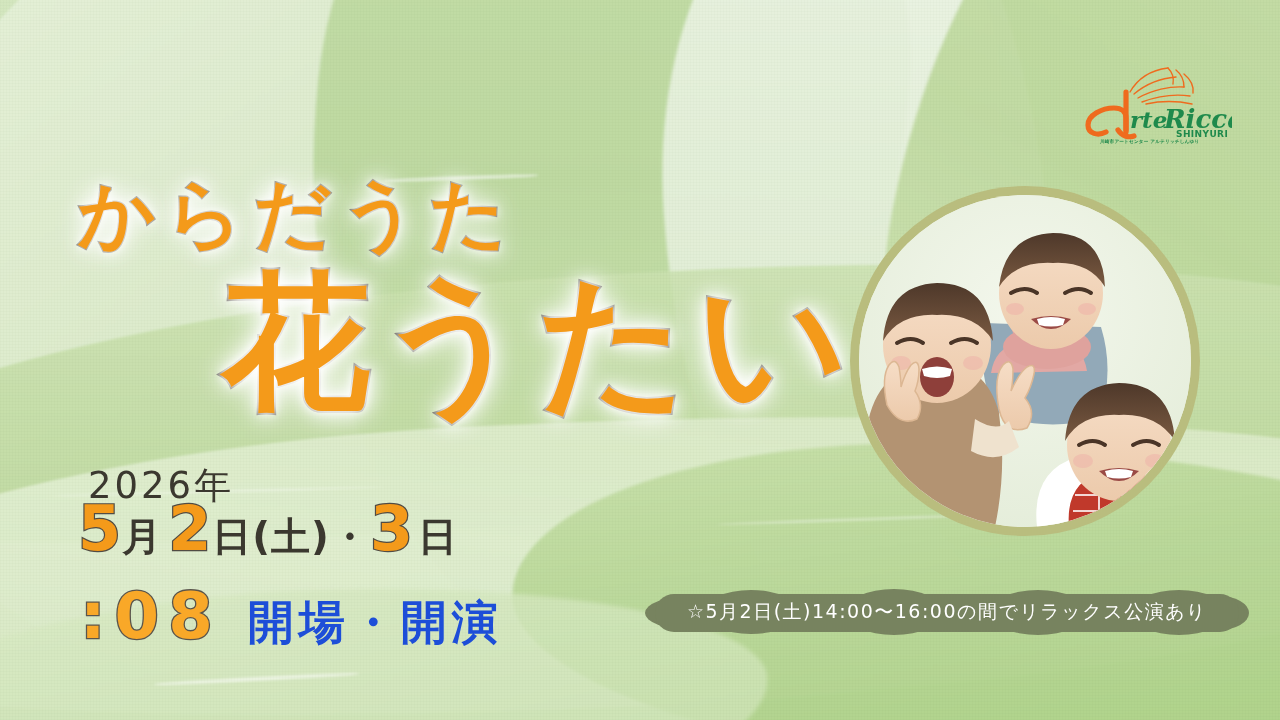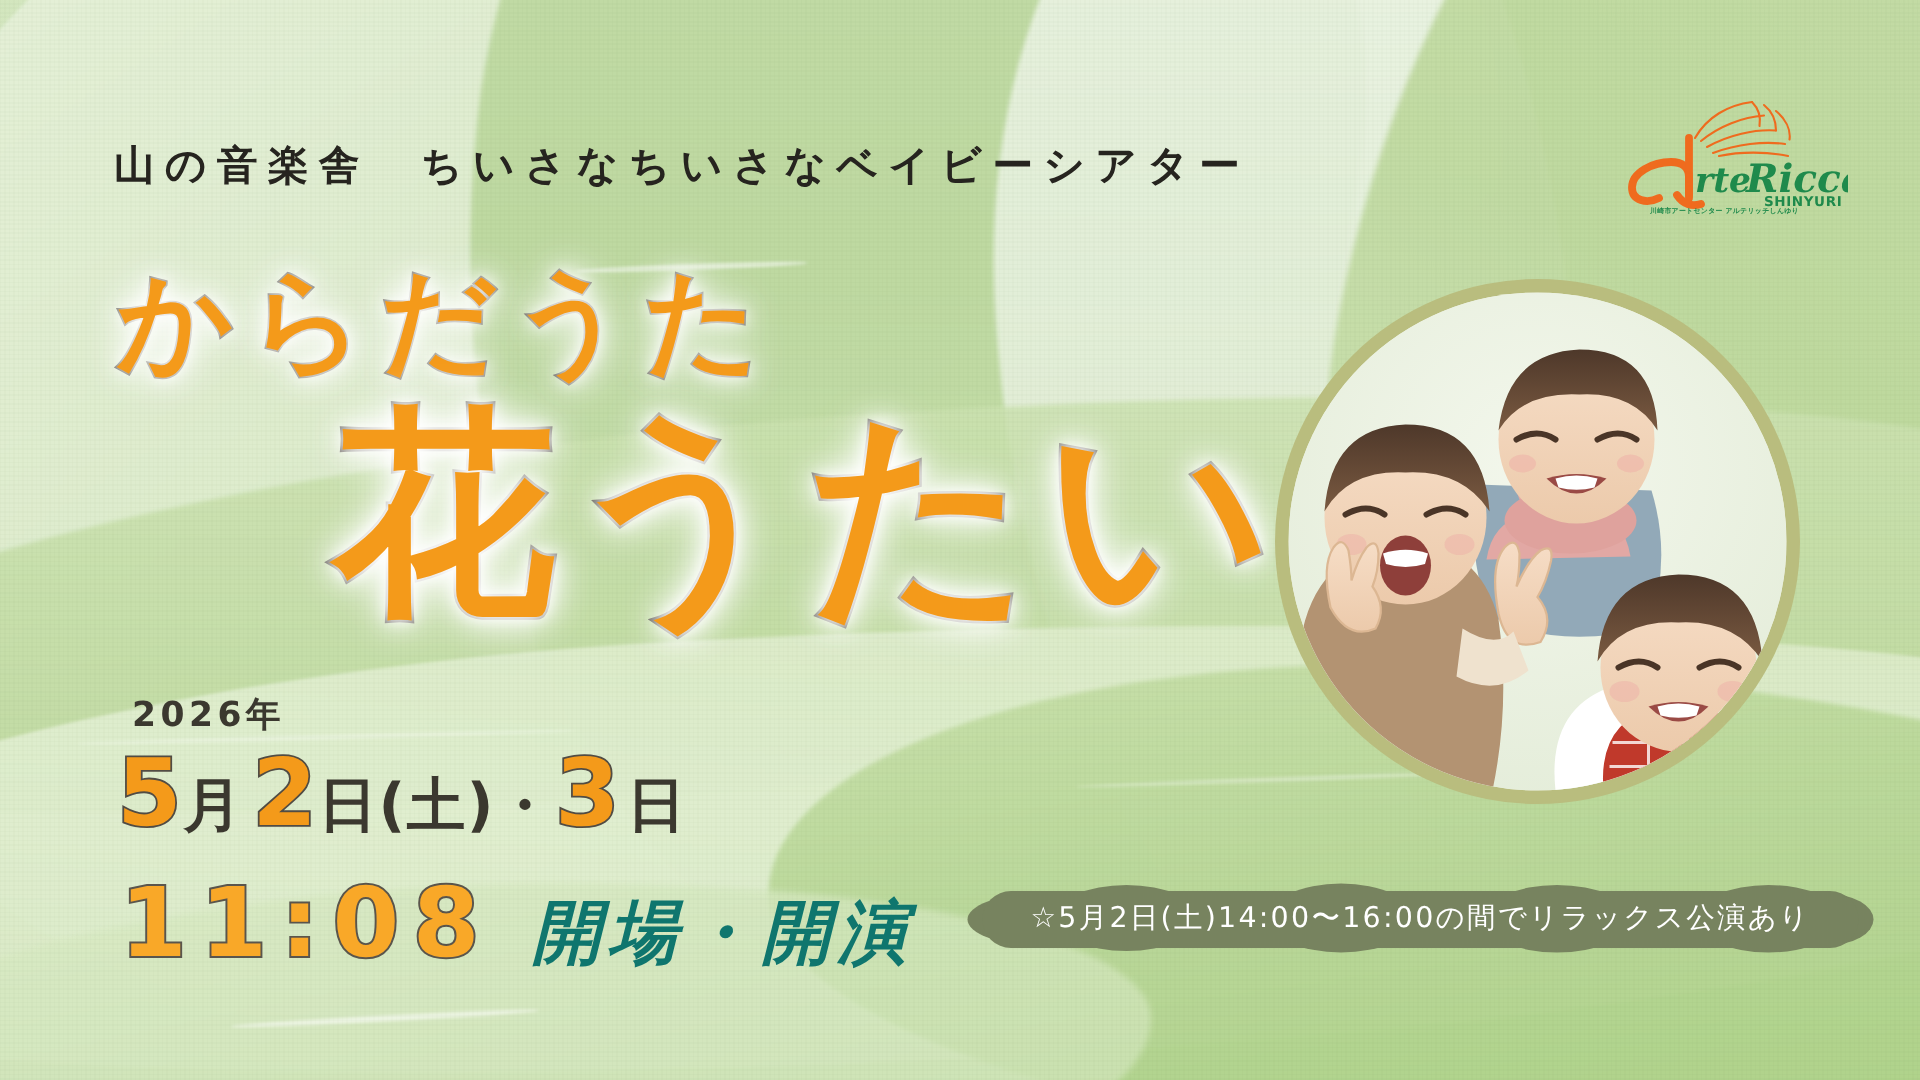--- a/index.html
+++ b/index.html
@@ -121,21 +121,21 @@
   }
   #title-line2{
     position:absolute;left:222px;top:268px;
     font-size:148px;letter-spacing:8px;line-height:1;white-space:nowrap;
     -webkit-text-stroke:3.4px #4f4a42;
   }
 
   
   #year-line{
     position:absolute;left:88px;top:461px;
-    font-size:23px;font-weight:700;color:#3b382f;letter-spacing:3px;white-space:nowrap;
+    font-size:37px;font-weight:400;color:#3b382f;letter-spacing:3px;white-space:nowrap;
   }
   #date-line{
     position:absolute;left:78px;top:498px;white-space:nowrap;
     line-height:1;display:flex;align-items:baseline;
   }
   #time-line{
     position:absolute;left:80px;top:584px;white-space:nowrap;
     line-height:1;display:flex;align-items:baseline;
   }
   .num-big{
@@ -148,24 +148,23 @@
     font-size:64px;font-weight:900;color:#f9a828;
     -webkit-text-stroke:2.6px #5a554c;paint-order:stroke fill;
     font-family:"DejaVu Sans","Liberation Sans",sans-serif;
     letter-spacing:9px;
   }
   .kanji-mid{
     font-size:39px;font-weight:700;color:#3b382f;letter-spacing:1px;
     font-family:"DejaVu Sans","Liberation Sans",sans-serif;
   }
   .kanji-open{
-    font-size:46px;font-weight:700;color:#0f766e;letter-spacing:5px;
+    font-size:46px;font-weight:700;color:#1d4ed8;letter-spacing:5px;
     margin-left:26px;
     font-family:"DejaVu Sans","Liberation Sans",sans-serif;
-    font-style:italic;
   }
 
   
   #photo-frame{
     position:absolute;left:850px;top:186px;width:350px;height:350px;
     border-radius:50%;
     background:#b9bd7e;
     padding:0;box-sizing:border-box;
     box-shadow:0 0 0 0 rgba(0,0,0,0);
   }
@@ -207,21 +206,20 @@
     <div class="streak s2"></div>
     <div class="streak s3"></div>
     <div class="streak s4"></div>
     <div class="streak s5"></div>
     <div class="streak s6"></div>
   </div>
   <div class="grain"></div>
 
   <div class="content">
 
-    <div id="subtitle-line">山の音楽舎　ちいさなちいさなベイビーシアター</div>
 
     <div id="logo">
       <svg viewBox="0 0 160 88">
 
         <g fill="none" stroke="#ef6b1e" stroke-width="1.4" stroke-linecap="round">
           <path d="M58 34 C66 20, 80 12, 96 10"></path>
           <path d="M62 36 C74 26, 90 20, 104 19"></path>
           <path d="M66 40 C80 32, 98 28, 112 29"></path>
           <path d="M70 44 C86 38, 104 36, 118 38"></path>
           <path d="M96 10 C100 14, 102 20, 101 26"></path>
@@ -254,21 +252,20 @@
       <span class="kanji-mid">月</span>
       <span class="num-big" style="margin-left:6px">2</span>
       <span class="kanji-mid">日</span>
       <span class="kanji-mid">(土)</span>
       <span class="kanji-mid">・</span>
       <span class="num-big">3</span>
       <span class="kanji-mid" style="margin-left:4px">日</span>
     </div>
 
     <div id="time-line">
-      <span class="num-time">11</span>
       <span class="num-time">:</span>
       <span class="num-time">08</span>
       <span class="kanji-open">開場・開演</span>
     </div>
 
     <div id="photo-frame">
       <div id="photo-inner">
         <svg viewBox="0 0 332 332">
           <defs>
             <radialGradient id="bgp" cx="50%" cy="35%" r="75%">

